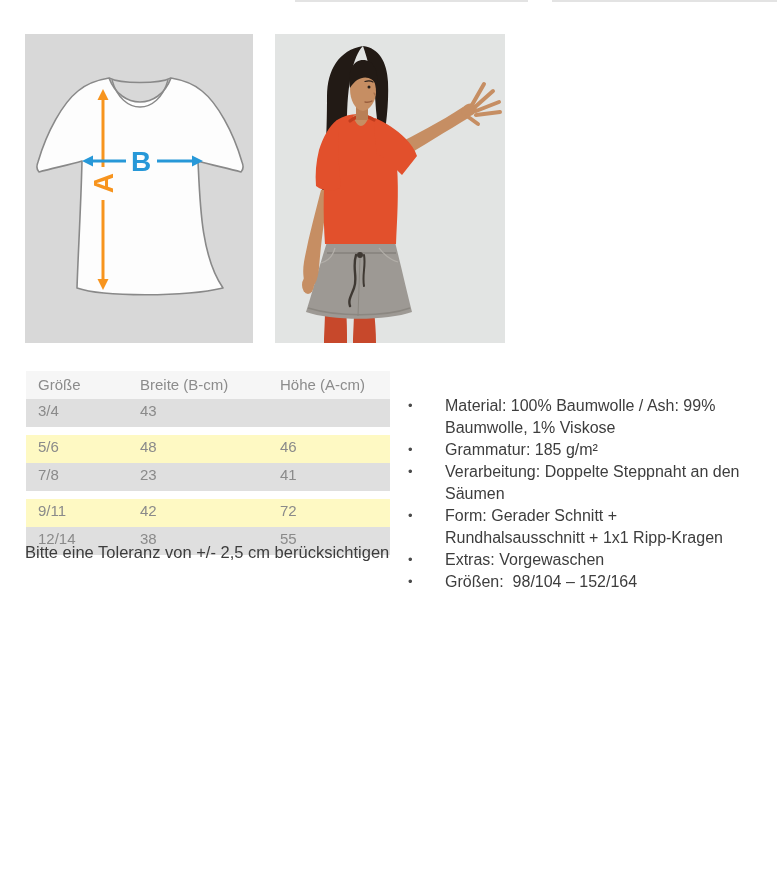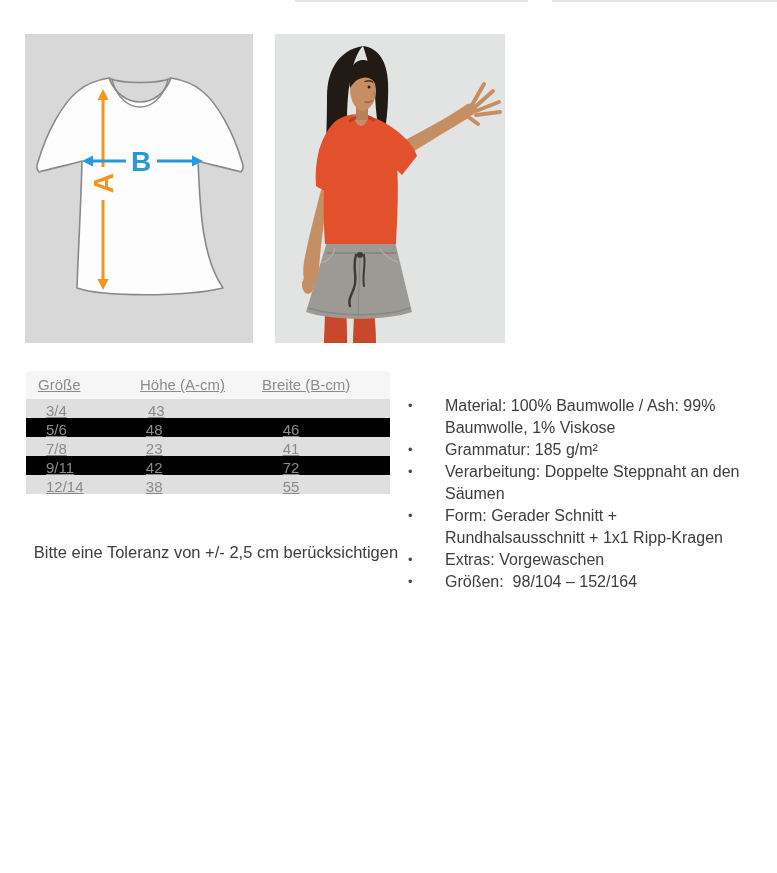--- a/index.html
+++ b/index.html
@@ -14,31 +14,31 @@
 
   .panel{position:absolute;top:34px;height:309px;}
   #diagram-panel{left:25px;width:228px;background:#d8d8d8;}
   #photo-panel{left:275px;width:230px;background:#e2e4e3;}
   .panel svg{display:block;}
 
   
   #size-table{position:absolute;left:26px;top:371px;width:364px;font-size:15px;}
   .t-row{display:flex;}
   .t-row.header{height:28px;line-height:28px;background:#f6f6f6;color:#8c8c8c;}
-  .t-row.data{height:19px;line-height:24px;color:#8a8a8a;padding-left:8px;}
+  .t-row.data{height:28px;line-height:24px;color:#8a8a8a;}
   .t-row.dark{background:#dfdfdf;}
-  .t-row.light{background:#000000;}
-  .t-cell{box-sizing:border-box;padding-left:12px;white-space:nowrap;overflow:hidden;text-decoration:underline;}
+  .t-row.light{background:#fef9c3;margin-top:8px;}
+  .t-cell{box-sizing:border-box;padding-left:12px;white-space:nowrap;overflow:hidden;}
   .t-cell.c1{width:102px;}
   .t-cell.c2{width:140px;}
   .t-cell.c3{width:122px;}
 
   #tolerance-note{
     position:absolute;left:25px;top:543px;width:382px;
-    font-size:16.5px;color:#3d3d3d;text-align:center;
+    font-size:16.5px;color:#3d3d3d;
   }
 
   
   #description-col{position:absolute;left:406px;top:366px;width:346px;color:#3d3d3d;}
   #description-intro{font-size:16px;line-height:23px;margin:0;}
   #feature-list{list-style:none;margin:29px 0 0 0;padding:0;font-size:16px;line-height:22px;}
   #feature-list li{display:flex;align-items:flex-start;}
   .bullet-glyph{width:15px;flex:0 0 15px;color:#4a4a4a;font-size:13px;line-height:22px;text-align:left;padding-left:2px;box-sizing:border-box;}
   .bullet-text{flex:1;margin-left:24px;}
 </style>
@@ -177,22 +177,22 @@
         <path d="M 99,59 L 100,61" stroke="#a5704c" stroke-width="1.2" fill="none" stroke-linecap="round"></path>
         <path d="M 90,68 C 93,68.6 95,68.2 97,67" stroke="#9a5f3e" stroke-width="1.4" fill="none" stroke-linecap="round"></path>
       </g>
     </g>
   </svg>
 </div>
 
 <div id="size-table">
   <div class="t-row header">
     <div class="t-cell c1">Größe</div>
+    <div class="t-cell c2">Breite (B-cm)</div>
     <div class="t-cell c3">Höhe (A-cm)</div>
-    <div class="t-cell c2">Breite (B-cm)</div>
   </div>
   <div class="t-row data dark">
     <div class="t-cell c1">3/4</div>
     <div class="t-cell c3">43</div>
   </div>
   <div class="t-row data light">
     <div class="t-cell c1">5/6</div>
     <div class="t-cell c2">48</div>
     <div class="t-cell c3">46</div>
   </div>

